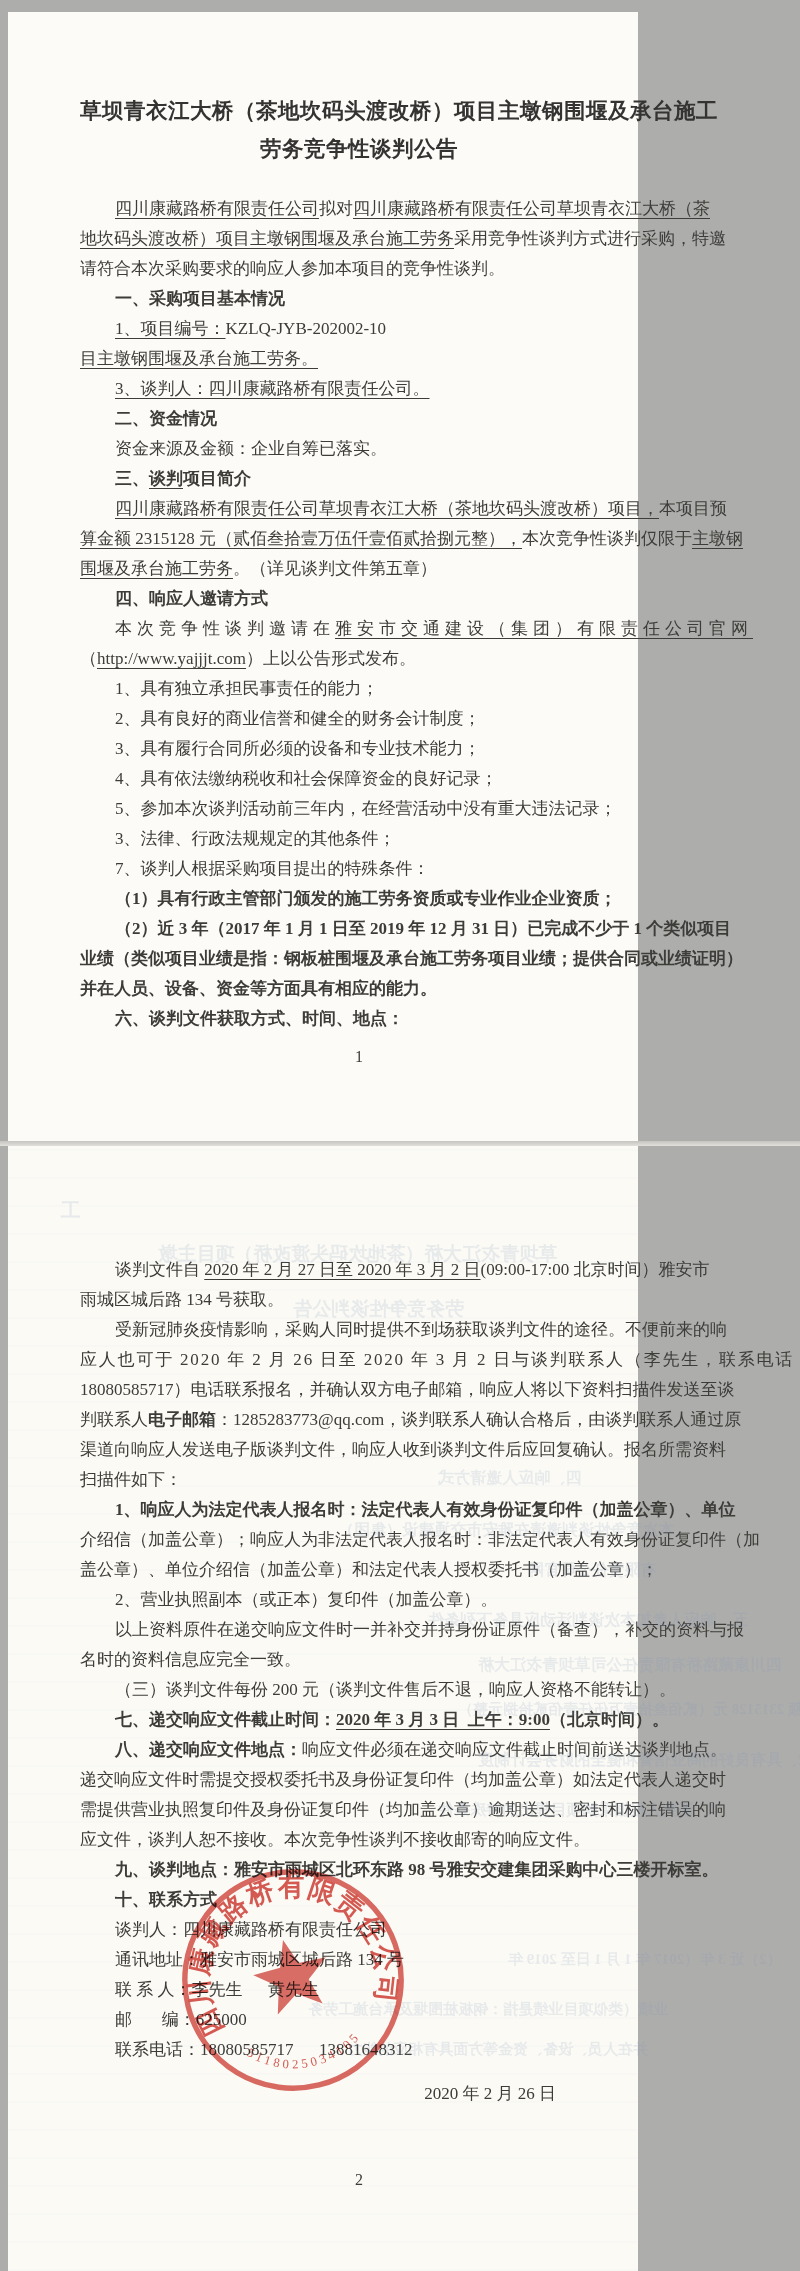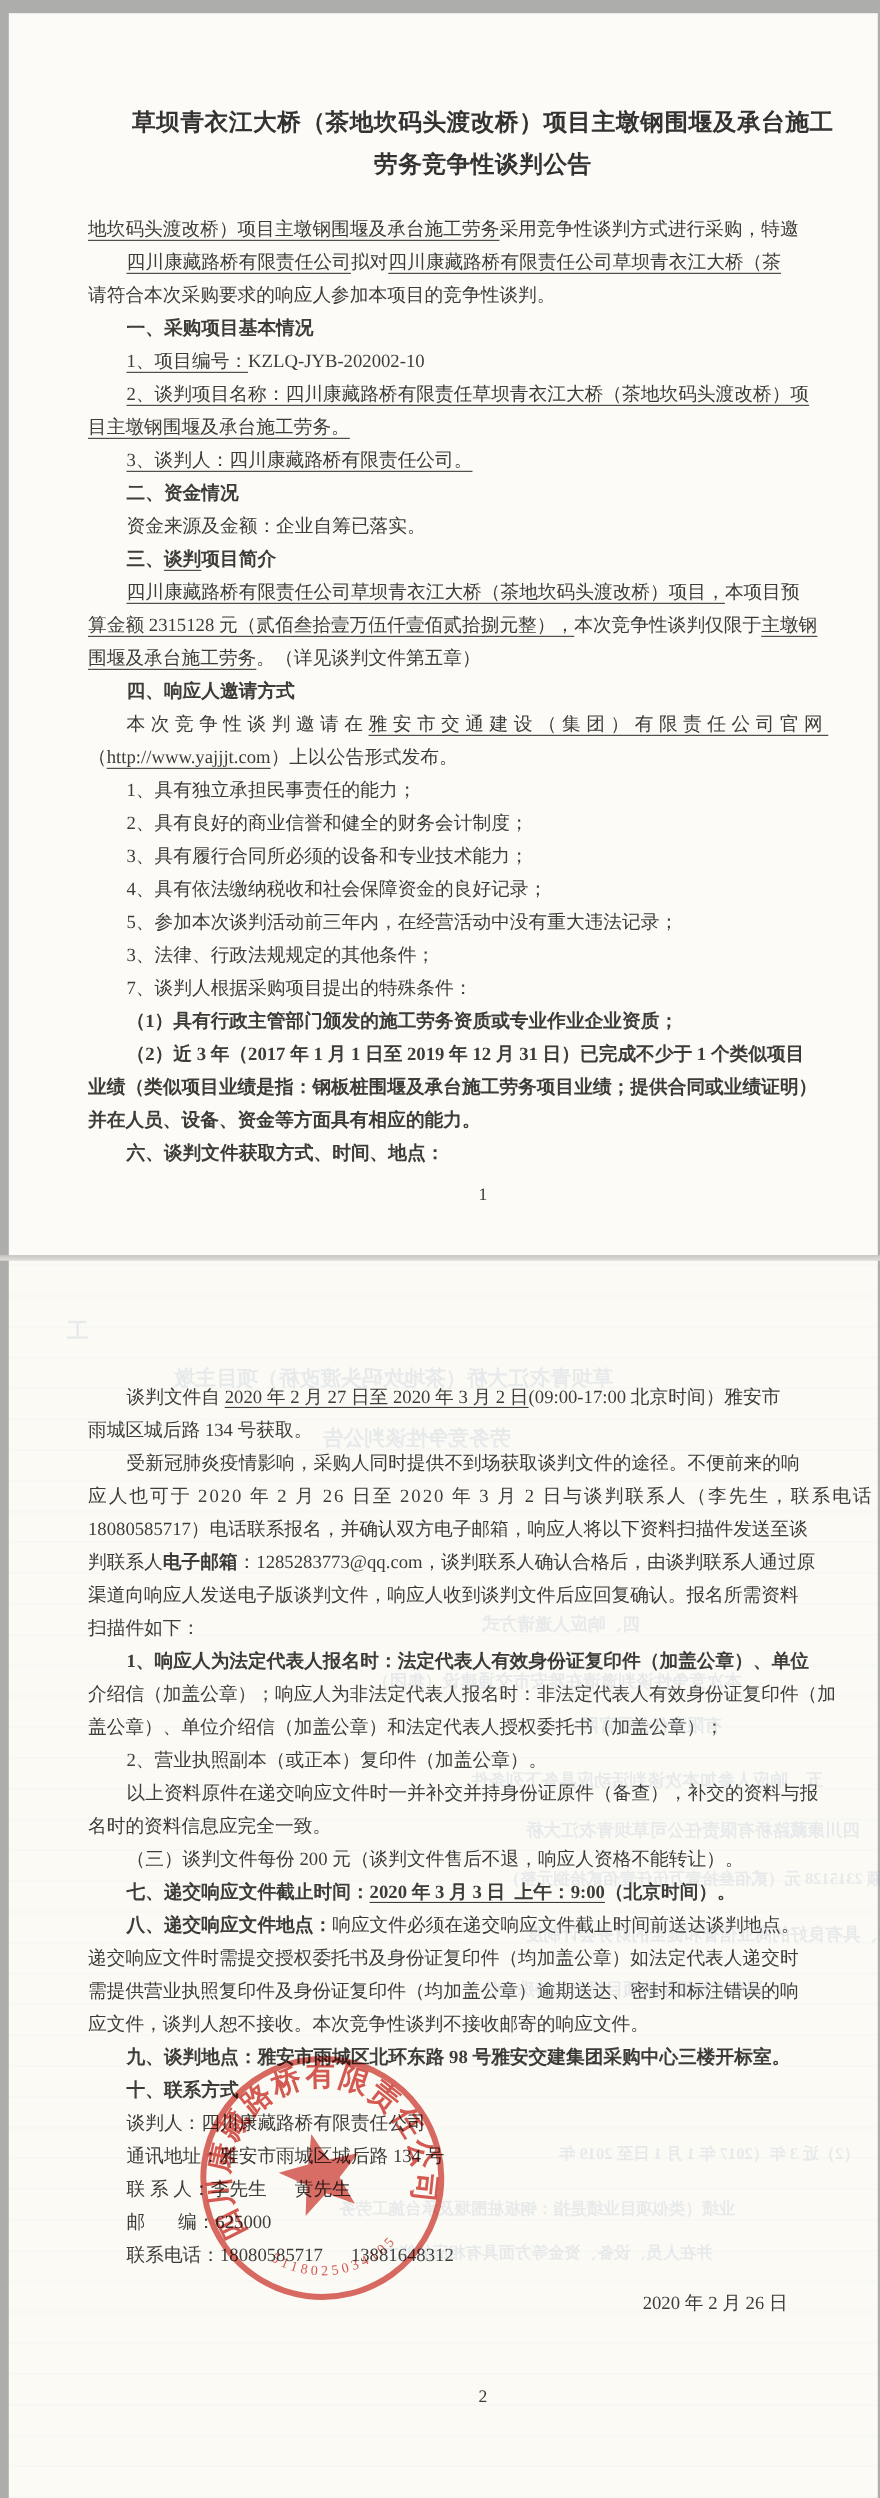--- a/index.html
+++ b/index.html
@@ -2,21 +2,21 @@
 <html><head>
 <meta charset="utf-8">
 <style>
   html,body{margin:0;padding:0;}
   body{
     width:800px;height:2271px;position:relative;
     background:#adadab;
     font-family:"Liberation Serif","DejaVu Serif",serif;
   }
   .page{
-    position:absolute;left:8px;width:790px;box-sizing:border-box;
+    position:absolute;left:8px;width:630px;box-sizing:border-box;
     background:#fcfbf8;
   }
   #page1{top:12px;height:1134px;padding:80px 0 0 72px;}
   #page2{
     top:1146px;height:1125px;padding:109px 0 0 72px;
     background:
       repeating-linear-gradient(0deg, rgba(186,198,218,0.05) 0 2px, rgba(0,0,0,0) 2px 28px),
       #fbfaf5;
   }
   .seam{position:absolute;left:0;top:1141px;width:800px;height:5px;
@@ -45,26 +45,25 @@
   .stamp-no{font-size:13px;letter-spacing:3.5px;fill:#cf3b33;}
 </style>
 </head>
 <body>
 
 <div class="page" id="page1">
   <div>
       <div class="ln title"><span>草坝青衣江大桥（茶地坎码头渡改桥）项目主墩钢围堰及承台施工</span></div>
       <div class="ln title"><span>劳务竞争性谈判公告</span></div>
       <div class="ln gap"></div>
+      <div class="ln ind"><span class="u">四川康藏路桥有限责任公司</span><span>拟对</span><span class="u">四川康藏路桥有限责任公司草坝青衣江大桥（茶</span></div>
       <div class="ln "><span class="u">地坎码头渡改桥）项目主墩钢围堰及承台施工劳务</span><span>采用竞争性谈判方式进行采购，特邀</span></div>
-      <div class="ln ind"><span class="u">四川康藏路桥有限责任公司</span><span>拟对</span><span class="u">四川康藏路桥有限责任公司草坝青衣江大桥（茶</span></div>
       <div class="ln "><span>请符合本次采购要求的响应人参加本项目的竞争性谈判。</span></div>
       <div class="ln ind bold"><span>一、采购项目基本情况</span></div>
       <div class="ln ind"><span class="u">1、项目编号：</span><span>KZLQ-JYB-202002-10</span></div>
-      <div class="ln ind"><span class="u">2、谈判项目名称：四川康藏路桥有限责任草坝青衣江大桥（茶地坎码头渡改桥）项</span></div>
       <div class="ln "><span class="u">目主墩钢围堰及承台施工劳务。</span></div>
       <div class="ln ind"><span class="u">3、谈判人：四川康藏路桥有限责任公司。</span></div>
       <div class="ln ind bold"><span>二、资金情况</span></div>
       <div class="ln ind"><span>资金来源及金额：企业自筹已落实。</span></div>
       <div class="ln ind bold"><span>三、</span><span class="u">谈判</span><span>项目简介</span></div>
       <div class="ln ind"><span class="u">四川康藏路桥有限责任公司草坝青衣江大桥（茶地坎码头渡改桥）项目，</span><span>本项目预</span></div>
       <div class="ln "><span class="u">算金额 2315128 元（贰佰叁拾壹万伍仟壹佰贰拾捌元整），</span><span>本次竞争性谈判仅限于</span><span class="u">主墩钢</span></div>
       <div class="ln "><span class="u">围堰及承台施工劳务</span><span>。（详见谈判文件第五章）</span></div>
       <div class="ln ind bold"><span>四、响应人邀请方式</span></div>
       <div class="ln ind sp"><span>本次竞争性谈判邀请在</span><span class="u">雅安市交通建设（集团）有限责任公司官网</span></div>

